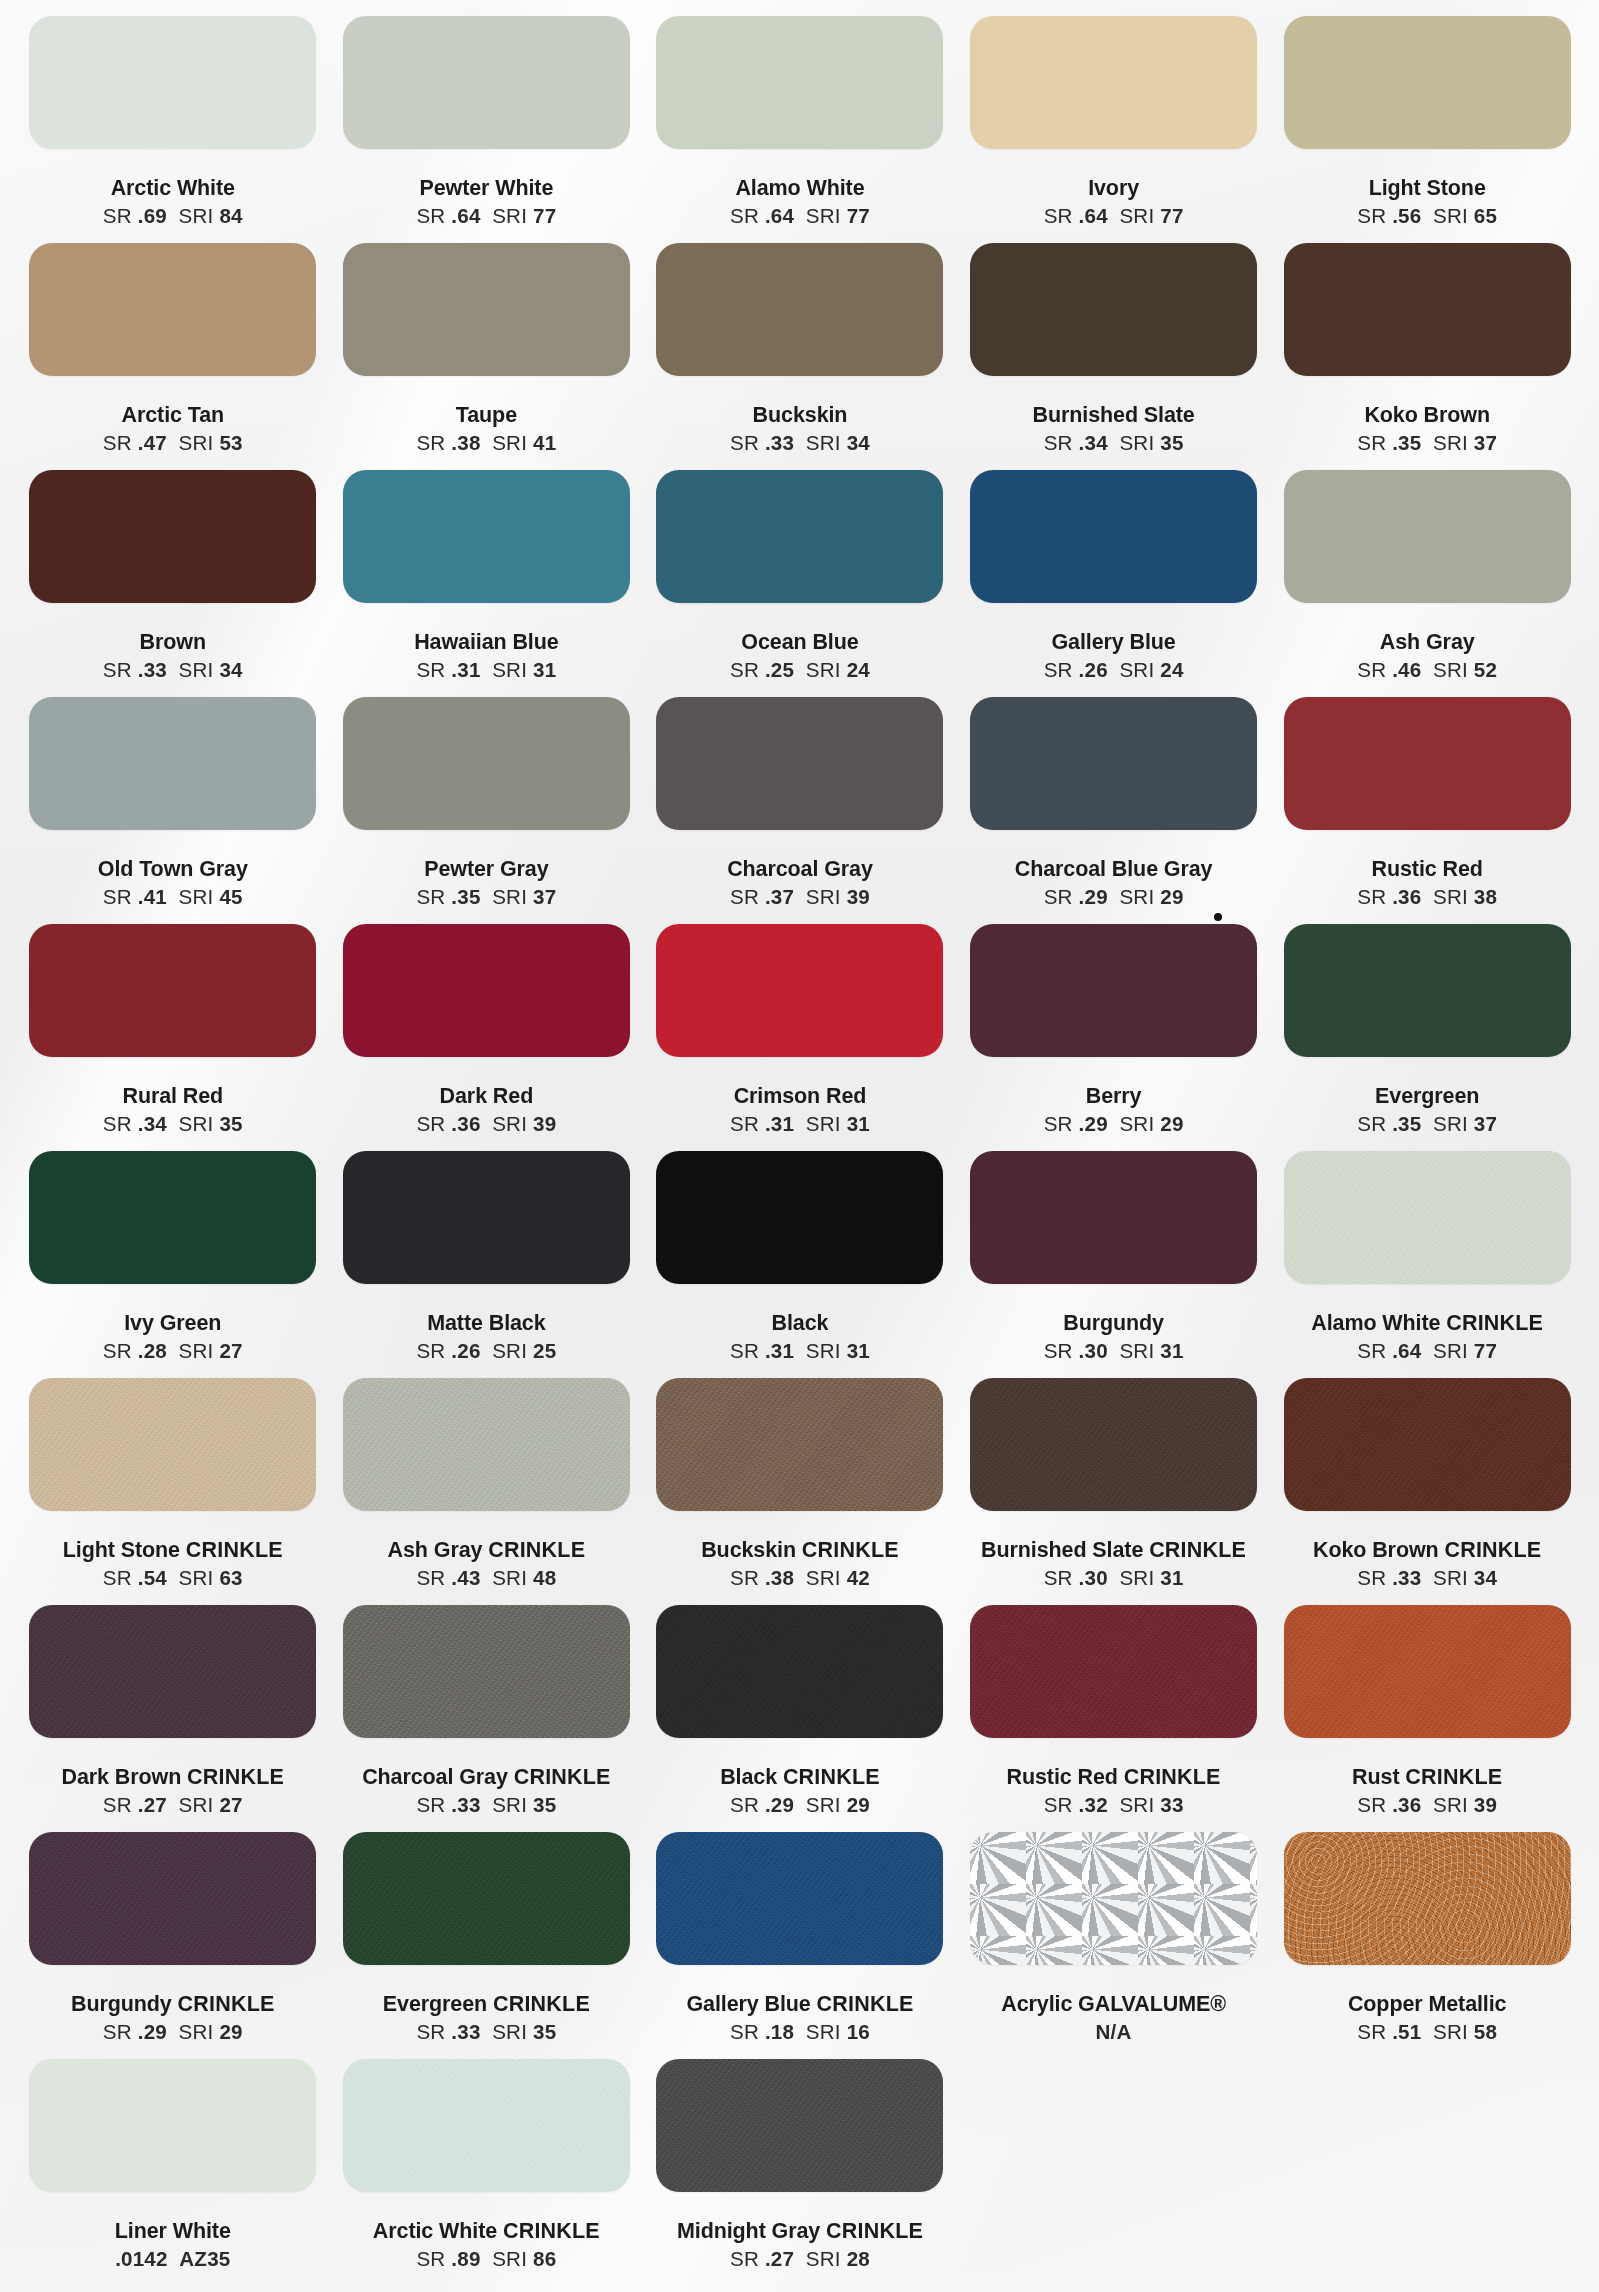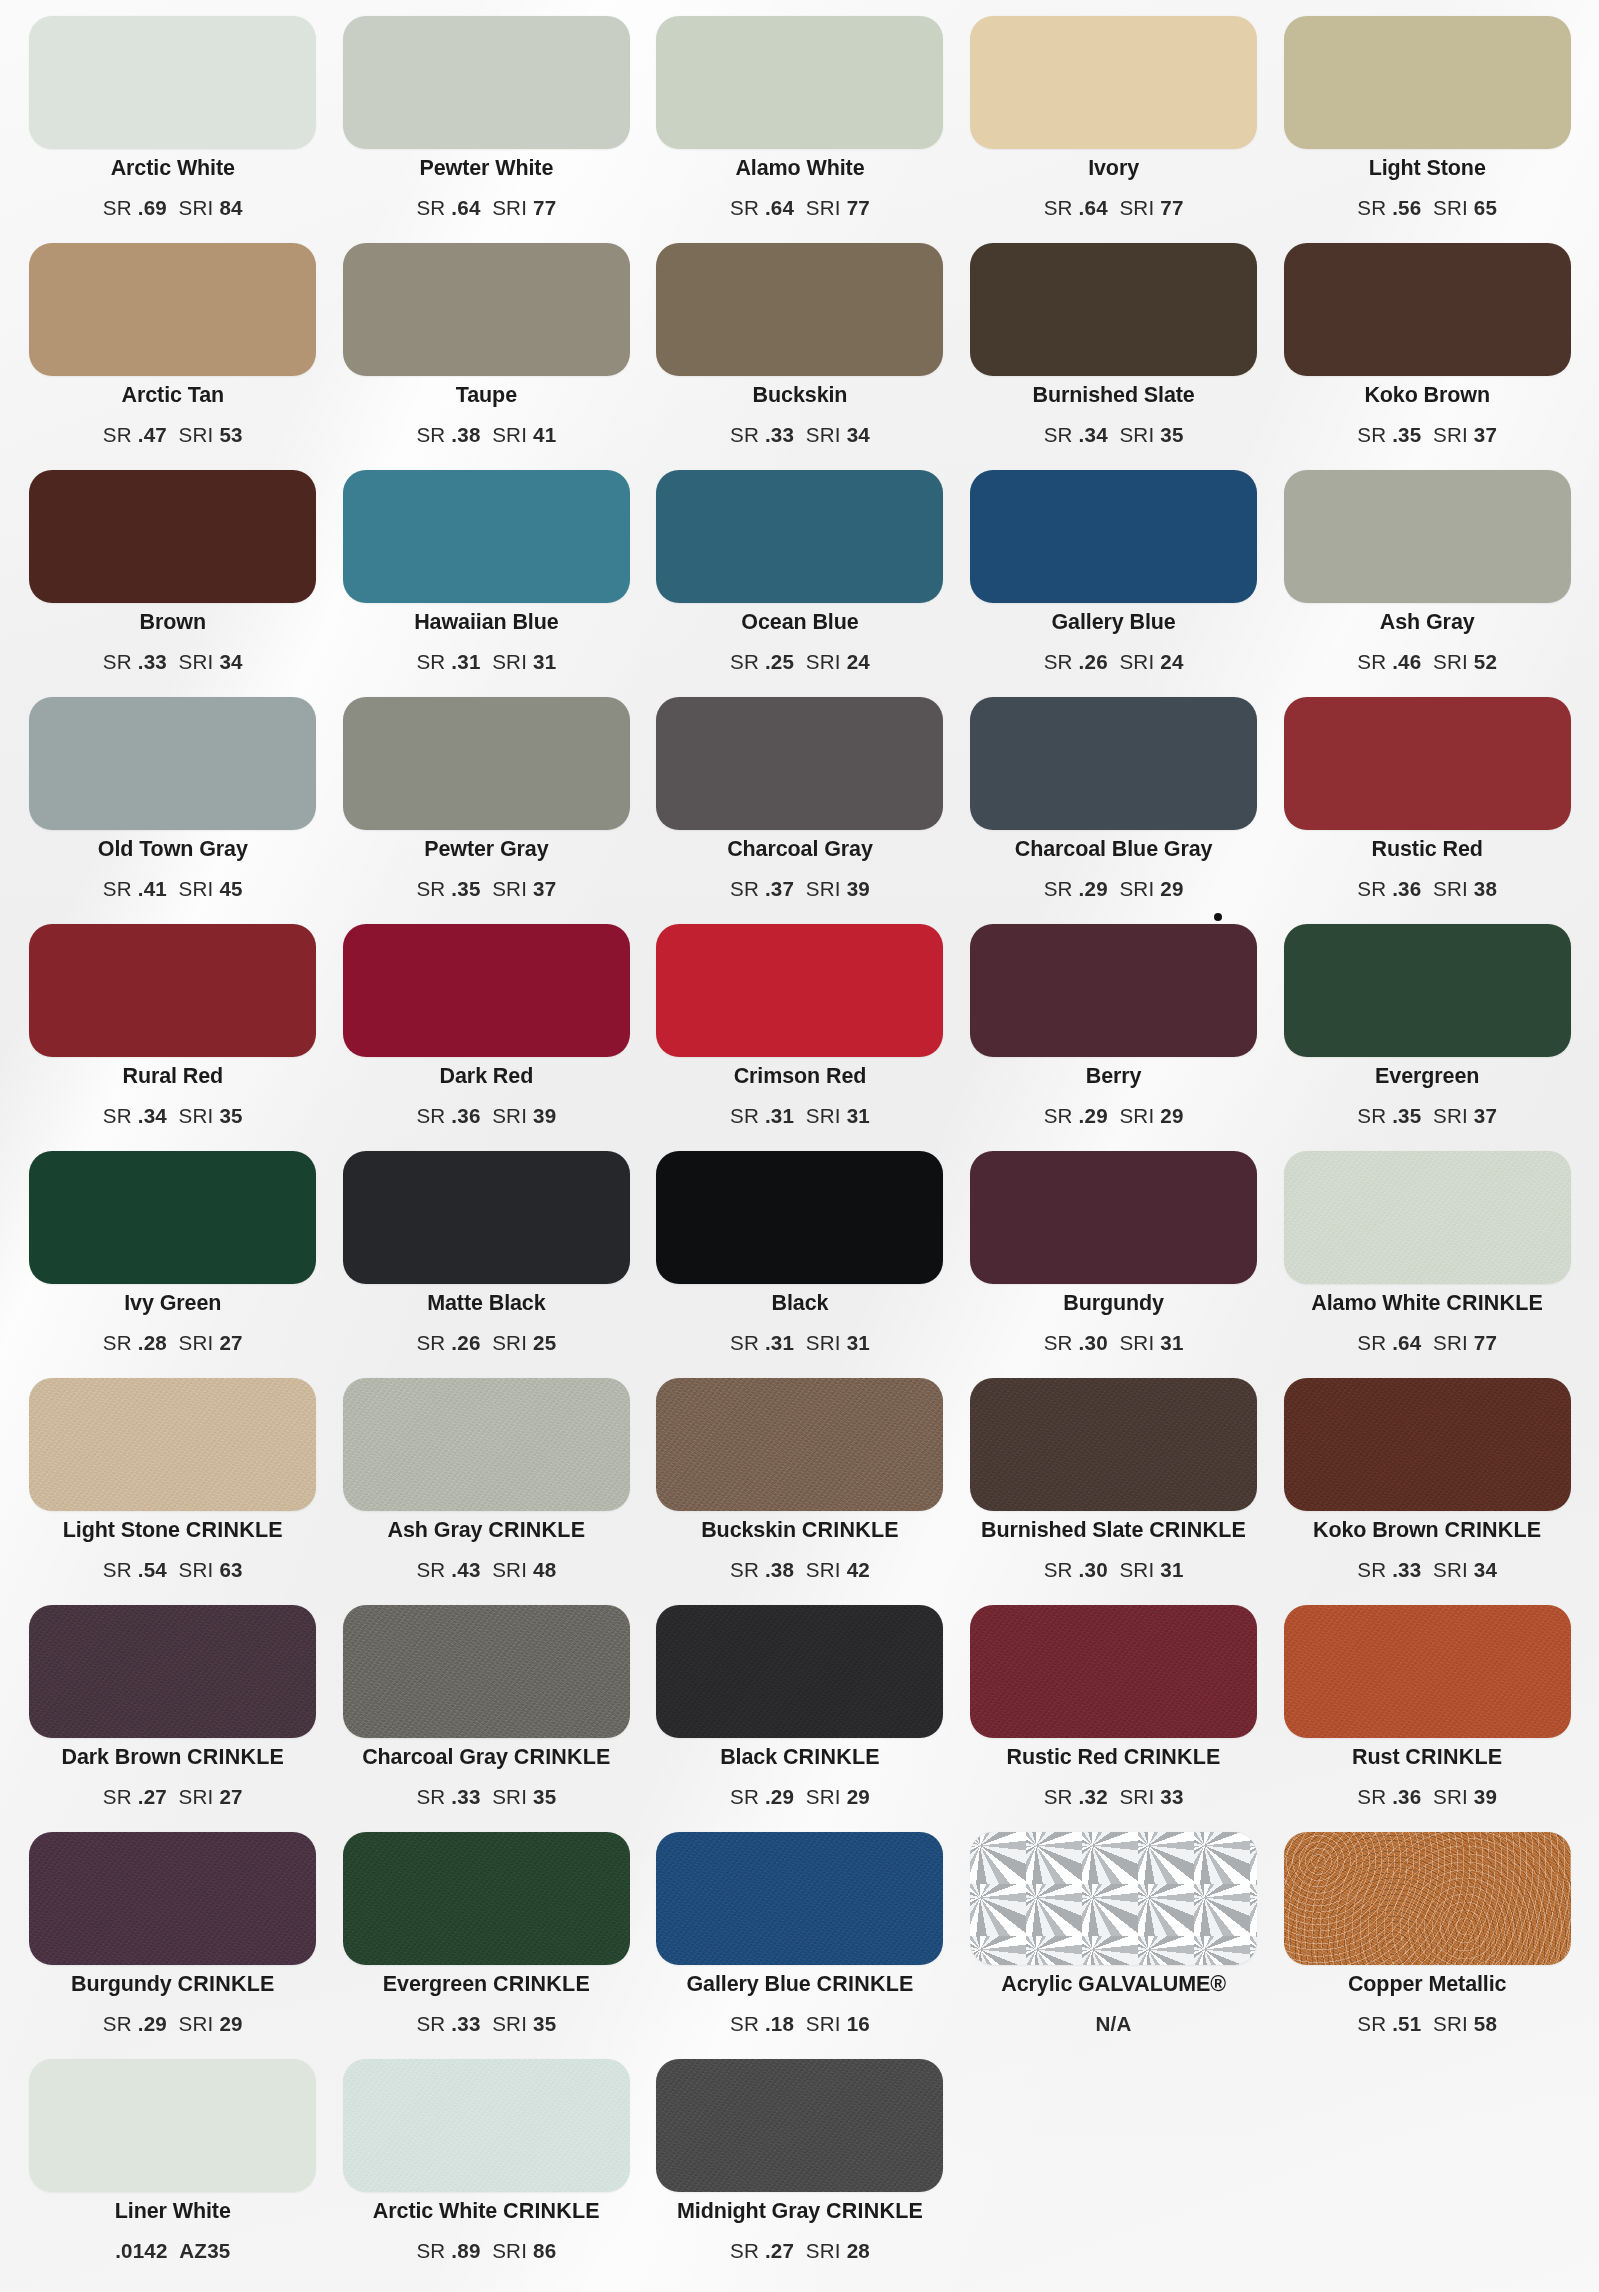--- a/index.html
+++ b/index.html
@@ -108,35 +108,35 @@
     background-image:
       repeating-conic-gradient(from 12deg at 18% 26%, #ffffff 0deg 14deg, #b9bcbe 14deg 26deg, #f2f3f4 26deg 42deg, #a9adaf 42deg 58deg),
       repeating-conic-gradient(from 44deg at 66% 62%, #fbfbfb 0deg 18deg, #aeb2b4 18deg 32deg, #ededee 32deg 50deg, #c2c5c7 50deg 66deg),
       repeating-conic-gradient(from 80deg at 40% 84%, #ffffff 0deg 16deg, #b4b8ba 16deg 30deg, #e8e9ea 30deg 46deg),
       repeating-conic-gradient(from 160deg at 86% 16%, #fdfdfd 0deg 20deg, #b0b4b6 20deg 34deg, #e3e5e6 34deg 52deg);
     background-size: 56px 52px, 66px 59px, 50px 47px, 61px 56px;
     opacity: .97;
   }
 
   .label {
-    margin-top: 8px;
+    margin-top: 28px;
     font-size: 21.5px;
     font-weight: bold;
     color: #1b1b1b;
     letter-spacing: -0.1px;
     line-height: 1.05;
     text-align: center;
     white-space: nowrap;
   }
   .label .crinkle {
     font-weight: 900;
     letter-spacing: 0.2px;
   }
   .metrics {
-    margin-top: 16px;
+    margin-top: 4px;
     font-size: 20.6px;
     color: #2b2b2b;
     letter-spacing: 0.2px;
     text-align: left;
     white-space: nowrap;
     font-weight: 400;
   }
   .metrics .num { font-weight: 600; }
   .metrics .gap { display: inline-block; width: 11.6px; }
 

